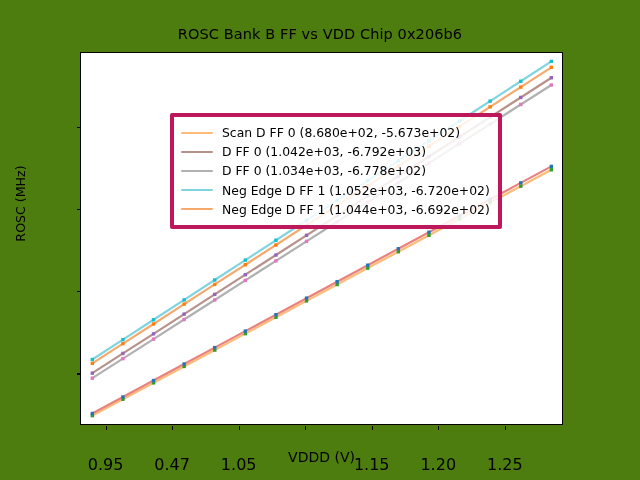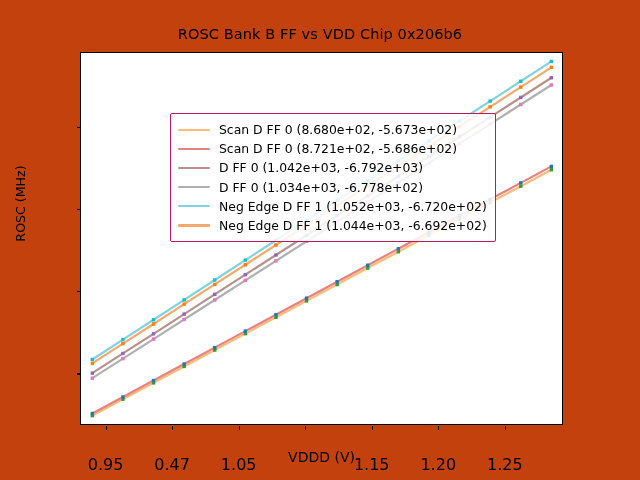--- a/index.html
+++ b/index.html
@@ -10,21 +10,21 @@
   body {
     width: 640px;
     height: 480px;
     font-family: "DejaVu Sans", sans-serif;
     overflow: hidden;
   }
   #figure {
     position: relative;
     width: 640px;
     height: 480px;
-    background: #c2410c;
+    background: #4d7c0f;
   }
   #chart-title {
     position: absolute;
     left: 0;
     top: 26px;
     width: 640px;
     text-align: center;
     font-size: 14.5px;
     color: #000000;
     letter-spacing: 0.1px;
@@ -92,21 +92,21 @@
     transform: rotate(-90deg);
     transform-origin: center center;
     margin-left: -96px;
   }
   
   #legend {
     position: absolute;
     left: 89px;
     top: 60px;
     padding: 6px 8px 6px 7px;
-    border: 1px solid #be185d;
+    border: 4px solid #be185d;
     border-radius: 2px;
     background: rgba(255,255,255,0.85);
     box-sizing: border-box;
   }
   .legend-row {
     display: flex;
     align-items: center;
     height: 19.2px;
   }
   .legend-swatch {
@@ -268,24 +268,20 @@
         <div class="xtick-label" style="left: 357.26px;">1.20</div>
         <div class="xtick-mark" style="left: 423.789px;"></div>
         <div class="xtick-label" style="left: 423.789px;">1.25</div>
       </div>
     <div id="legend">
         <div class="legend-row">
           <span class="legend-swatch" style="background: rgb(255, 187, 120);"></span>
           <span class="legend-text">Scan D FF 0 (8.680e+02, -5.673e+02)</span>
         </div>
         <div class="legend-row">
-          <span class="legend-swatch" style="background: rgb(232, 130, 127);"></span>
-          <span class="legend-text">Scan D FF 0 (8.721e+02, -5.686e+02)</span>
-        </div>
-        <div class="legend-row">
           <span class="legend-swatch" style="background: rgb(184, 145, 138);"></span>
           <span class="legend-text">D FF 0 (1.042e+03, -6.792e+03)</span>
         </div>
         <div class="legend-row">
           <span class="legend-swatch" style="background: rgb(176, 176, 176);"></span>
           <span class="legend-text">D FF 0 (1.034e+03, -6.778e+02)</span>
         </div>
         <div class="legend-row">
           <span class="legend-swatch" style="background: rgb(127, 212, 224);"></span>
           <span class="legend-text">Neg Edge D FF 1 (1.052e+03, -6.720e+02)</span>

